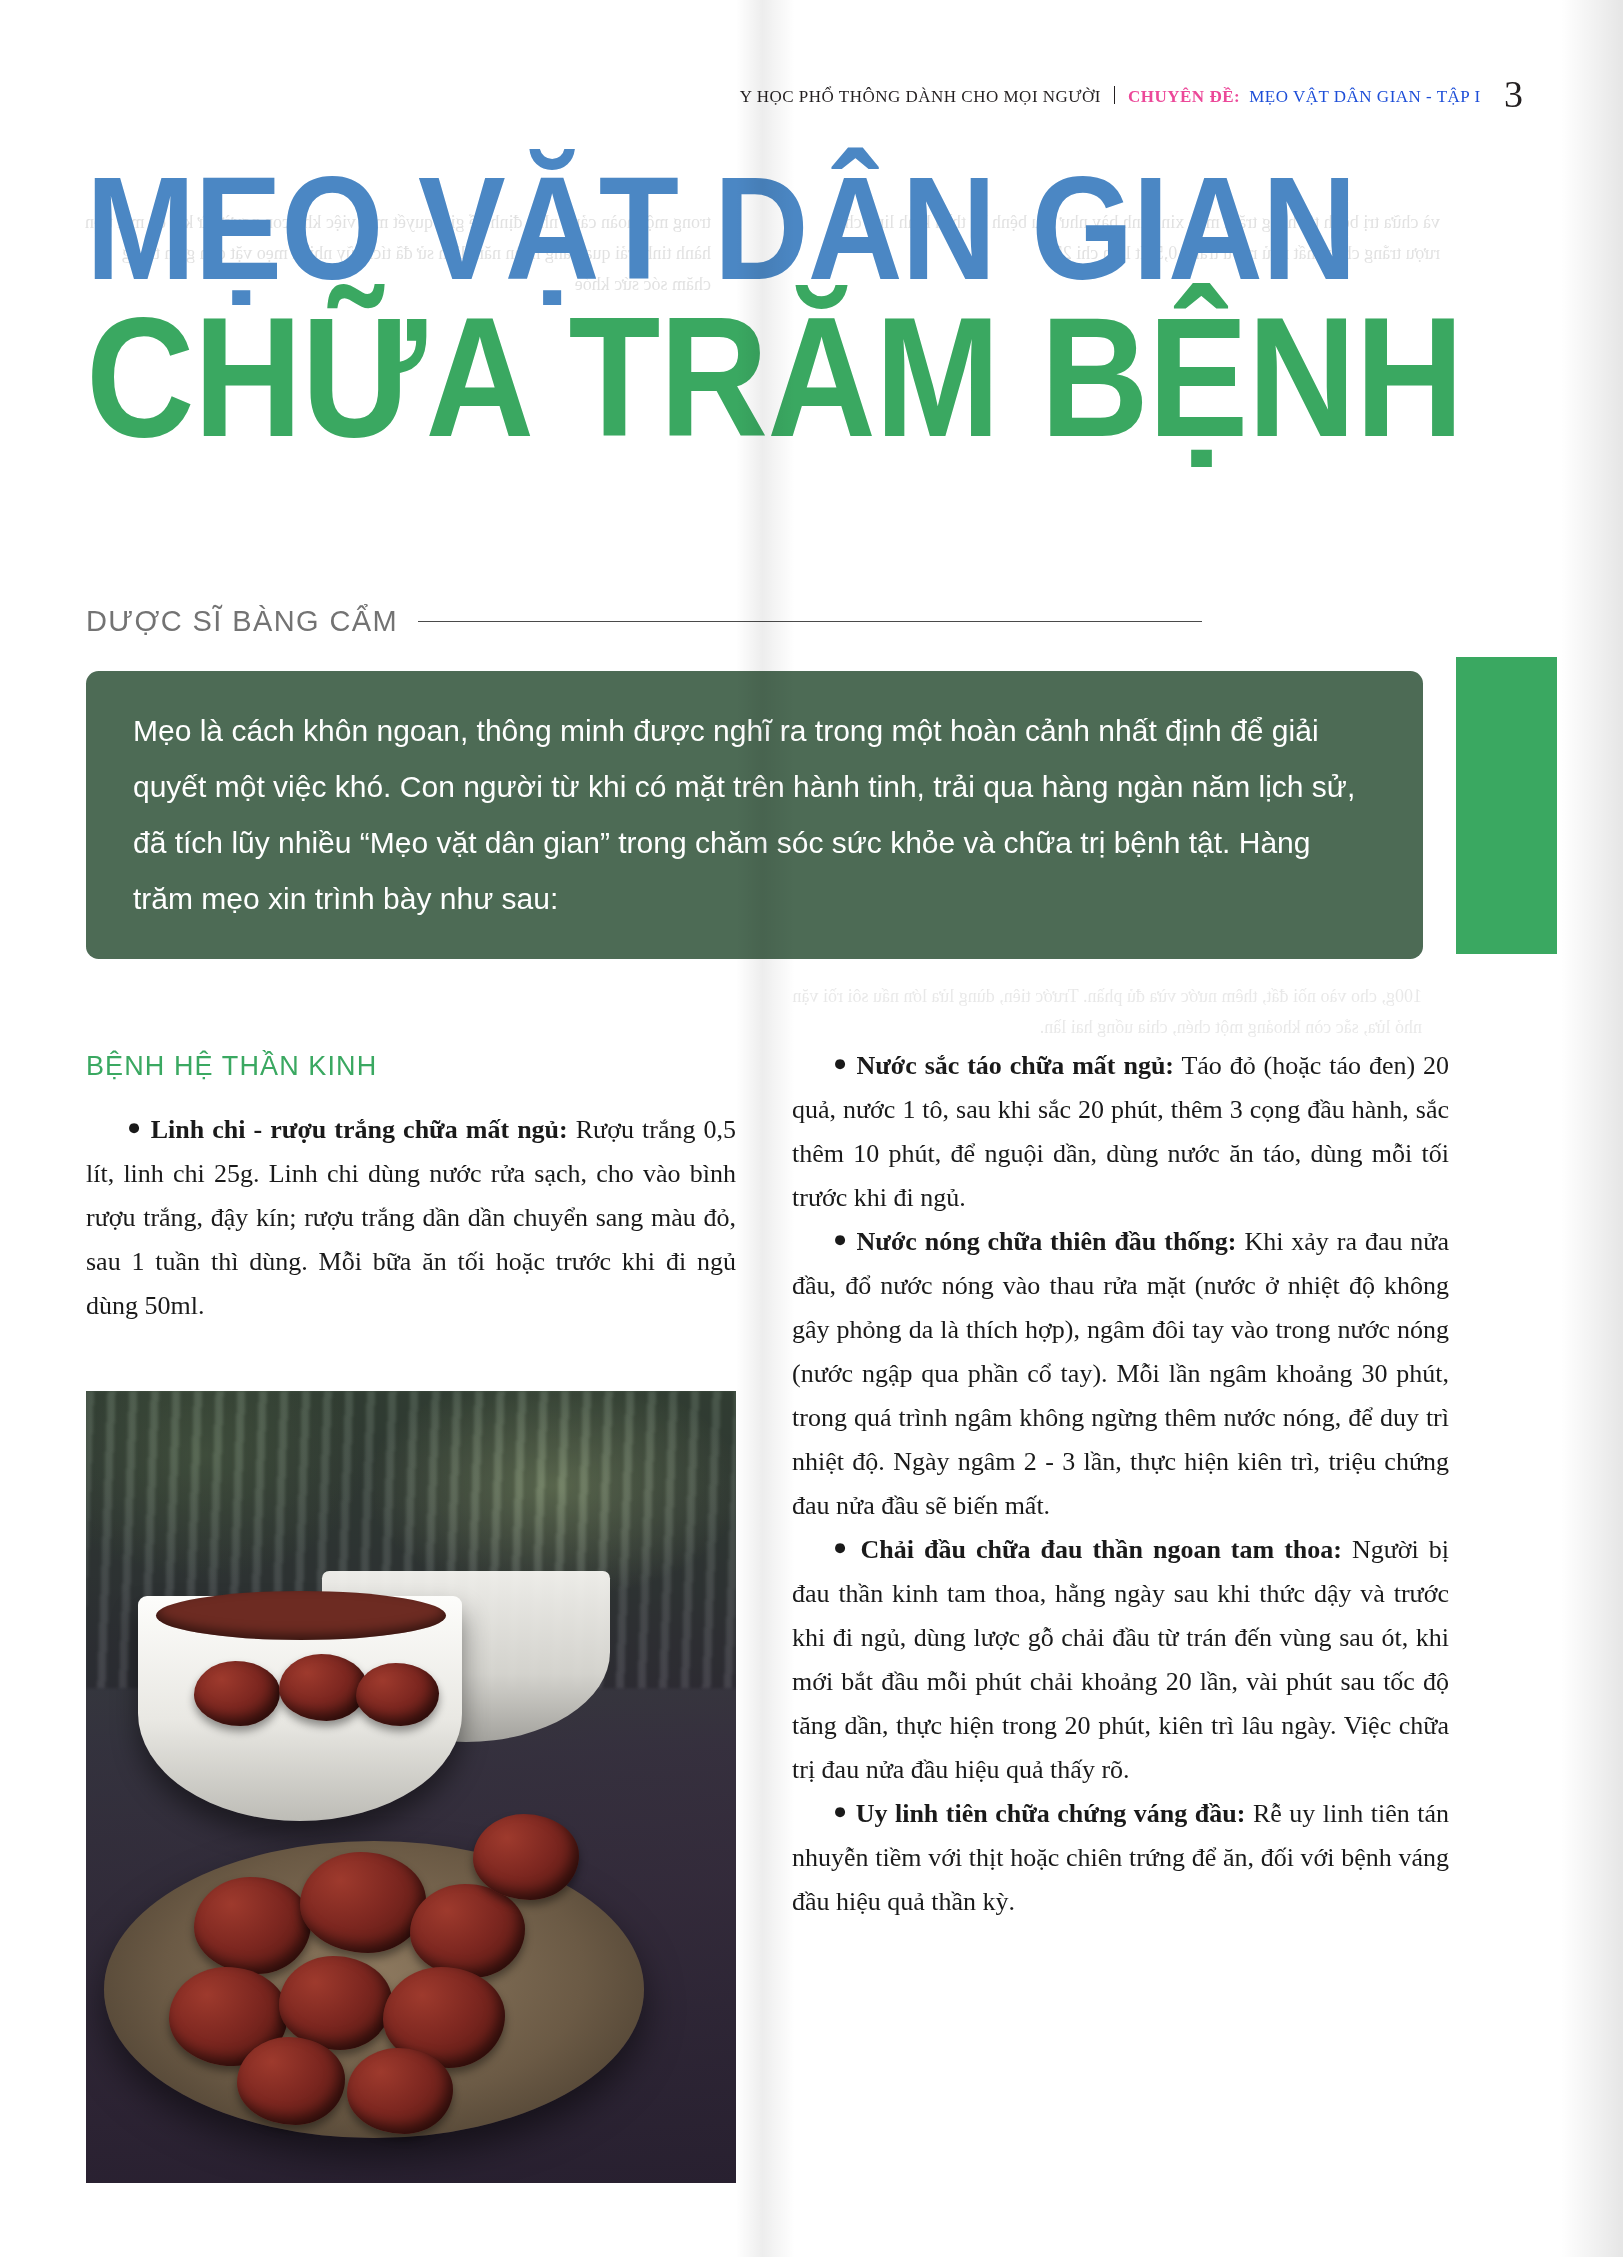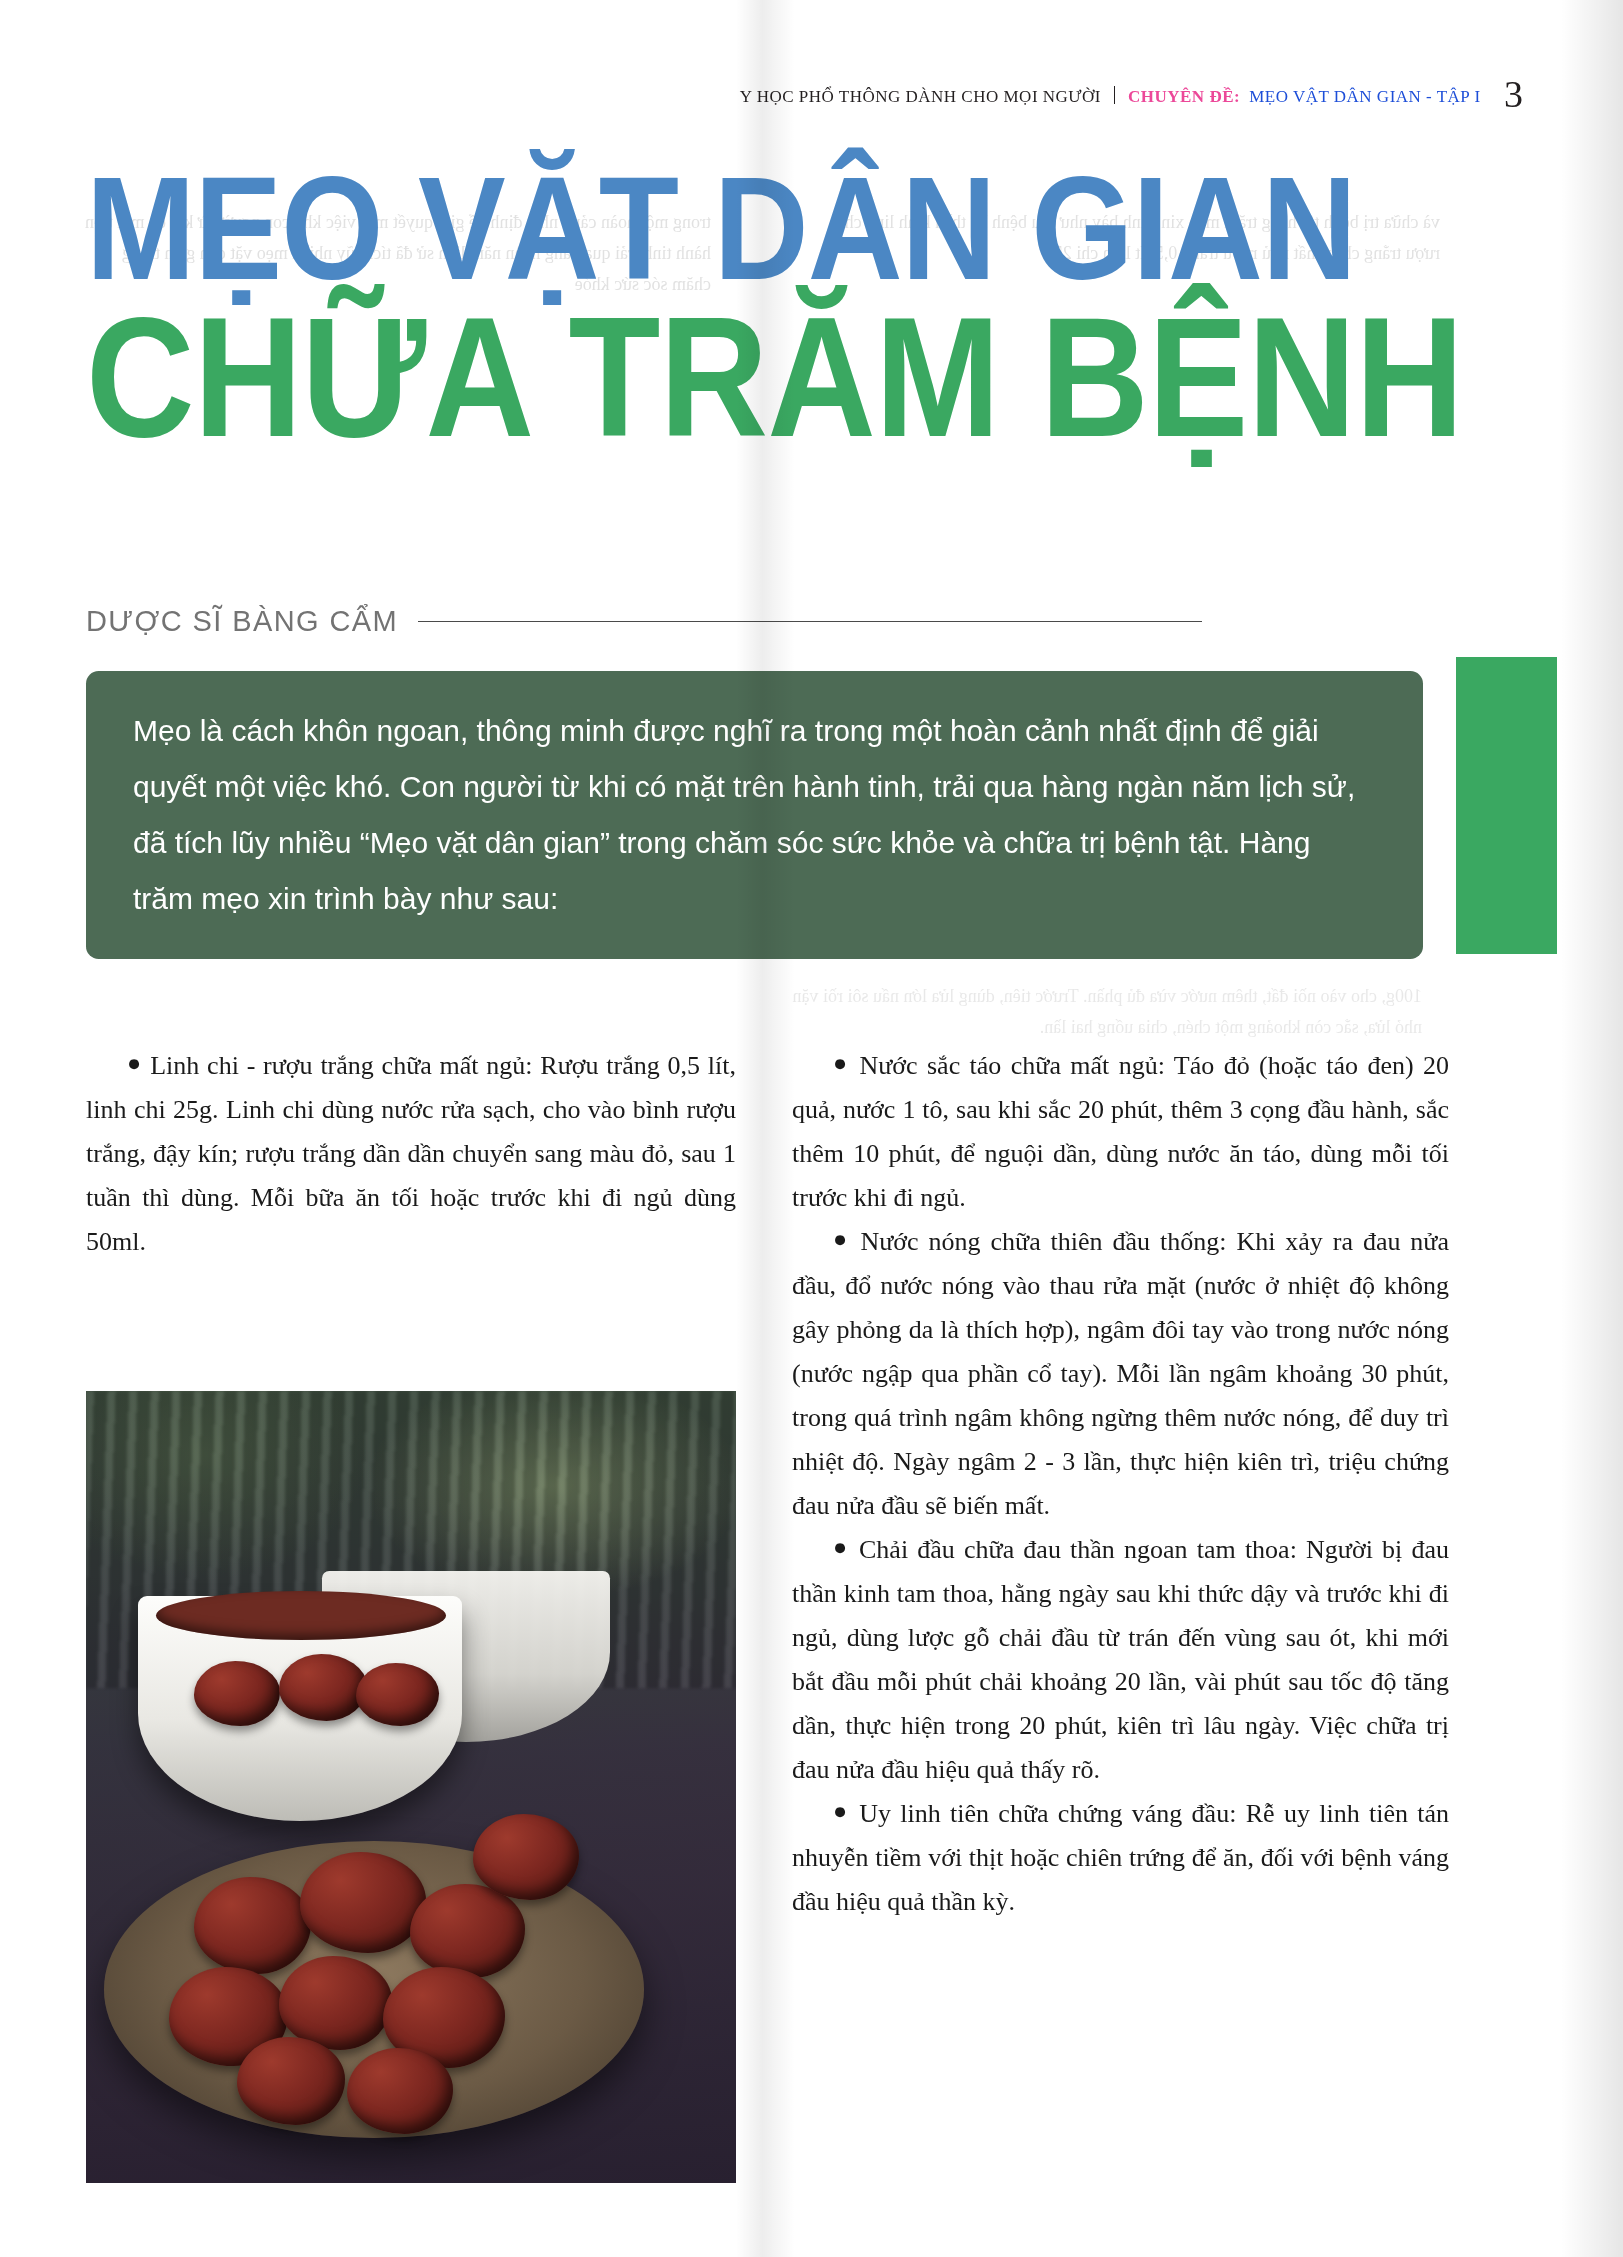--- a/index.html
+++ b/index.html
@@ -187,21 +187,21 @@
   .col p {
     margin: 0;
     text-indent: 41px;
   }
   .bullet {
     font-size: 23.4px;
     position: relative;
     top: -2.7px;
   }
   .tip-name {
-    font-weight: normal;
+    font-weight: bold;
     margin-top: 41px;
   }
 
   
   .photo {
     position: absolute;
     left: 86px;
     top: 1391px;
     width: 650px;
     height: 792px;
@@ -303,20 +303,21 @@
     <span class="name">DƯỢC SĨ BÀNG CẨM</span>
     <span class="rule"></span>
   </div>
 
   <div class="green-tab"></div>
   <div class="intro">
     <p>Mẹo là cách khôn ngoan, thông minh được nghĩ ra trong một hoàn cảnh nhất định để giải quyết một việc khó. Con người từ khi có mặt trên hành tinh, trải qua hàng ngàn năm lịch sử, đã tích lũy nhiều “Mẹo vặt dân gian” trong chăm sóc sức khỏe và chữa trị bệnh tật. Hàng trăm mẹo xin trình bày như sau:</p>
   </div>
 
   <div class="col col-left">
+    <div class="section-head">BỆNH HỆ THẦN KINH</div>
     <p>
       <span class="bullet">●</span>
       <span class="tip-name">Linh chi - rượu trắng chữa mất ngủ:</span><span> Rượu trắng 0,5 lít, linh chi 25g. Linh chi dùng nước rửa sạch, cho vào bình rượu trắng, đậy kín; rượu trắng dần dần chuyển sang màu đỏ, sau 1 tuần thì dùng. Mỗi bữa ăn tối hoặc trước khi đi ngủ dùng 50ml.</span>
     </p>
   </div>
 
   <div class="photo">
     <div class="blurbg"></div>
     <div class="stripes"></div>
     <div class="bowl2"></div>

